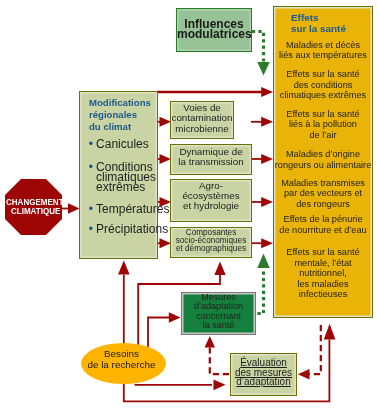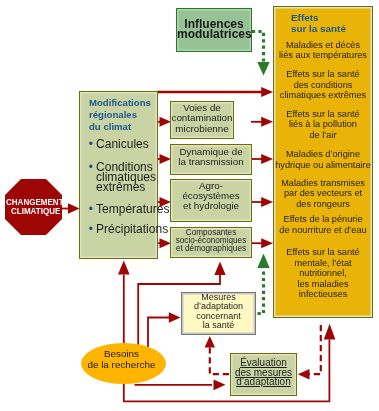--- a/index.html
+++ b/index.html
@@ -50,21 +50,21 @@
   #mid0 .txt{top:1px;}
   #mid1{left:170px;top:144px;width:82px;height:31px;}
   #mid1 .txt{top:2px;}
   #mid2{left:170px;top:179px;width:82px;height:43px;}
   #mid2 .txt{top:0.5px;}
   #mid3{left:170px;top:227px;width:82px;height:31px;}
   #mid3 .txt{top:1px;font-size:8.2px;line-height:8.2px;}
 
   
   #measures{left:181px;top:292px;width:75px;height:43px;
-    background:#fef9c3;border:1.5px solid #777777;
+    background:#15803d;border:1.5px solid #777777;
     box-shadow:inset 0 0 0 1.5px #c6c6c6;}
   #measures .txt{top:0px;font-size:9px;color:#1f1f1f;line-height:9.4px;}
 
   
   #evaluation{left:230px;top:353px;width:67px;height:43px;
     background:#c9d3a4;border:1.5px solid #6e6e05;
     box-shadow:inset 0 0 0 1.5px #dde4c3;}
   #evaluation .txt{top:4.4px;font-size:10px;color:#1f1f1f;line-height:9.3px;text-decoration:underline;}
 
   
@@ -165,21 +165,21 @@
         <span class="ln">des conditions</span>
         <span class="ln">climatiques extrêmes</span>
       </div>
       <div class="grp" style="top: 101.5px;">
         <span class="ln">Effets sur la santé</span>
         <span class="ln">liés à la pollution</span>
         <span class="ln">de l’air</span>
       </div>
       <div class="grp" style="top: 142px;">
         <span class="ln">Maladies d’origine</span>
-        <span class="ln">hydrique ou alimentaire</span>
+        <span class="ln">rongeurs ou alimentaire</span>
       </div>
       <div class="grp" style="top: 170.5px;">
         <span class="ln">Maladies transmises</span>
         <span class="ln">par des vecteurs et</span>
         <span class="ln">des rongeurs</span>
       </div>
       <div class="grp" style="top: 207px;">
         <span class="ln">Effets de la pénurie</span>
         <span class="ln">de nourriture et d’eau</span>
       </div>

